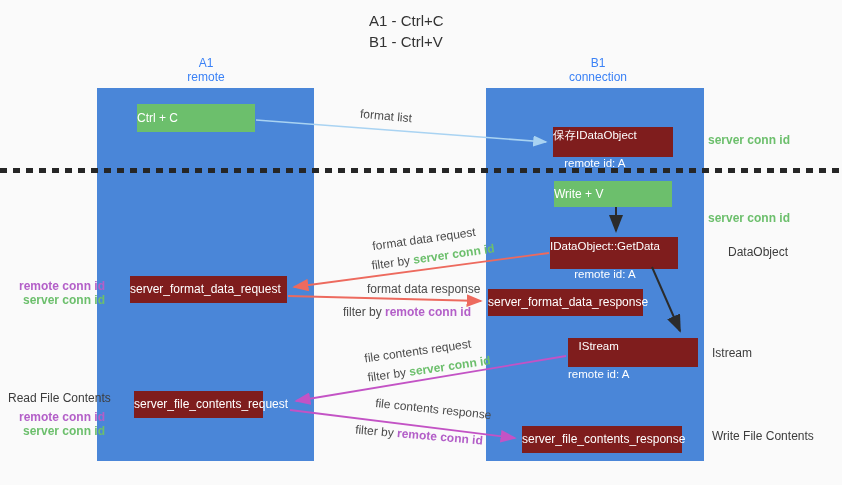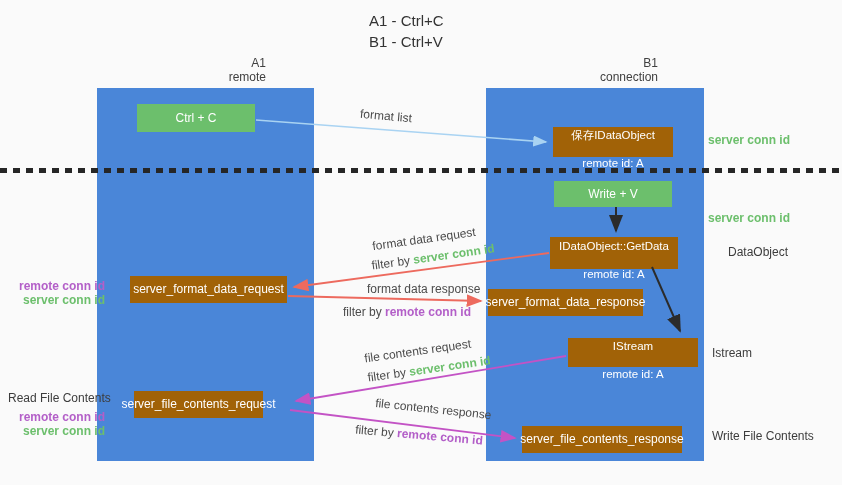--- a/index.html
+++ b/index.html
@@ -5,35 +5,35 @@
   html,body{margin:0;padding:0;}
   body{
     width:842px;height:485px;position:relative;overflow:hidden;
     background:#fafafa;
     font-family:"Liberation Sans","DejaVu Sans",sans-serif;
     color:#3c3c3c;
   }
   .stage{position:absolute;inset:0;width:842px;height:485px;}
 
   .title-block{position:absolute;left:369px;top:10px;font-size:15px;line-height:21px;color:#333;}
-  .lane-header{position:absolute;text-align:right;font-size:12px;line-height:14px;color:#404040;}
+  .lane-header{position:absolute;text-align:center;font-size:12px;line-height:14px;color:#3b82f6;}
   .lane-header.left{left:146px;top:56px;width:120px;}
   .lane-header.right{left:538px;top:56px;width:120px;}
 
   .lane{position:absolute;top:88px;height:373px;background:#4a86d8;}
   .lane.left{left:97px;width:217px;}
   .lane.right{left:486px;width:218px;}
 
   .divider{position:absolute;left:0;top:168px;width:842px;height:5px;
     background:repeating-linear-gradient(to right,#262626 0 7px,transparent 7px 13px);}
 
-  .node{position:absolute;display:flex;align-items:center;justify-content:center;
+  .node{position:absolute;display:flex;align-items:center;
     text-align:center;color:#fff;font-size:12px;line-height:13px;white-space:pre-line;}
   .node.green{background:#6cbf6c;}
-  .node.orange{background:#a16207;}
+  .node.orange{background:#7f1d1d;}
   .node .two{font-size:11.5px;line-height:14px;}
 
   .ctrl-c{left:137px;top:104px;width:118px;height:28px;}
   .ctrl-v{left:554px;top:181px;width:118px;height:26px;}
   .save-ido{left:553px;top:127px;width:120px;height:30px;}
   .getdata{left:550px;top:237px;width:128px;height:32px;}
   .istream{left:568px;top:338px;width:130px;height:29px;}
   .sfdreq{left:130px;top:276px;width:157px;height:27px;}
   .sfdres{left:488px;top:289px;width:155px;height:27px;}
   .sfcreq{left:128px;top:391px;width:129px;height:27px;margin-left:6px;}

